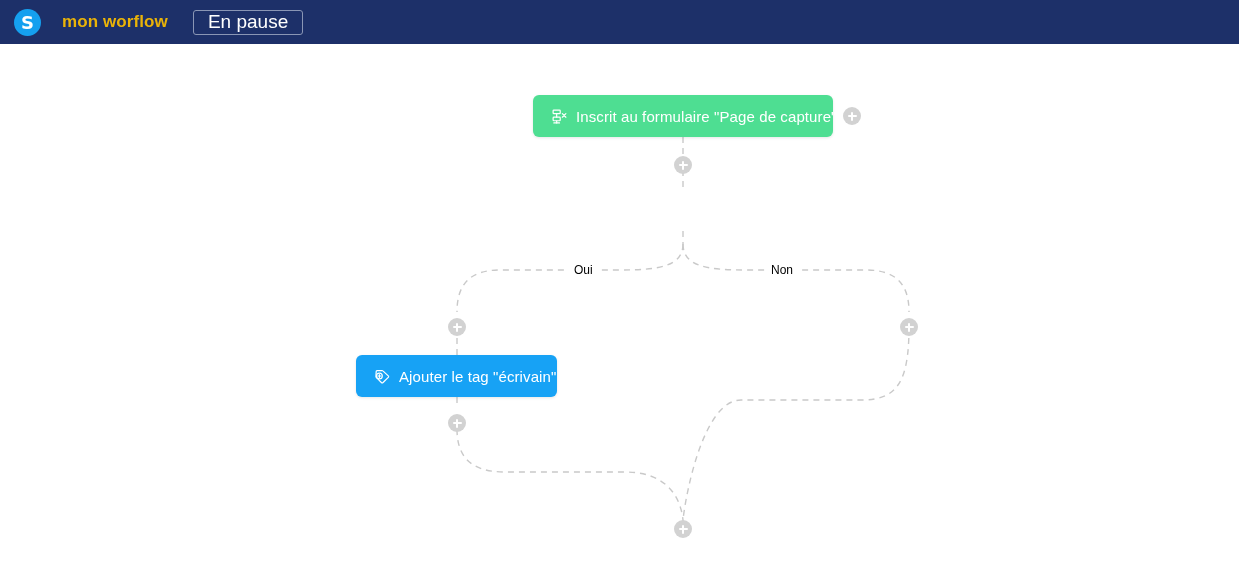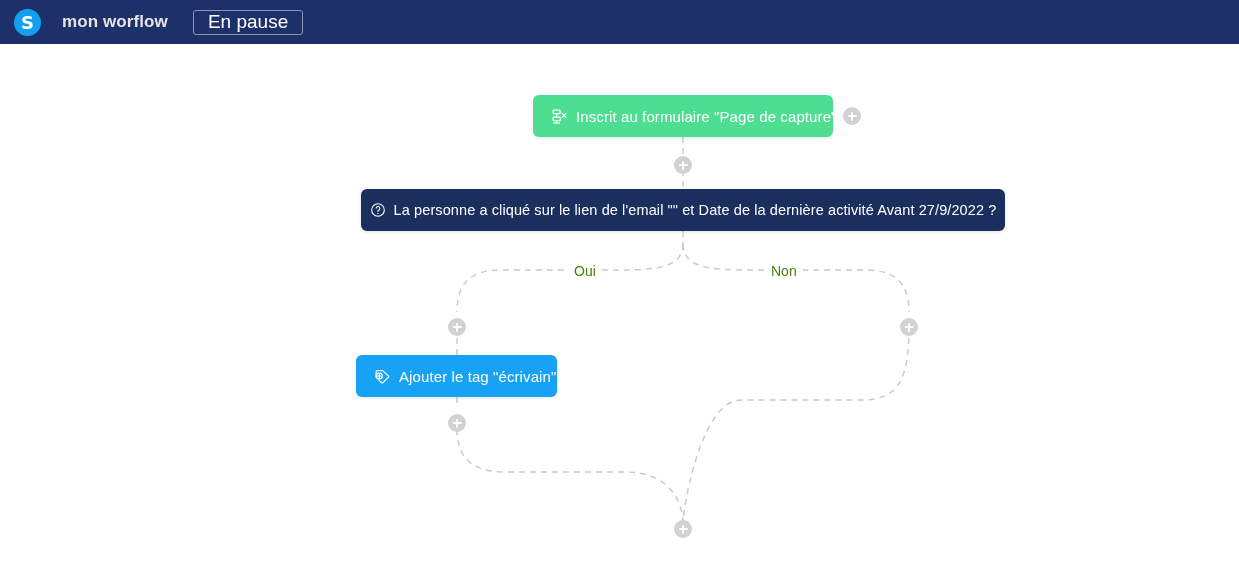--- a/index.html
+++ b/index.html
@@ -29,21 +29,21 @@
     font-size: 18px;
     font-weight: bold;
     display: flex;
     align-items: center;
     justify-content: center;
     flex: none;
     margin-left: 6px;
     font-family: "DejaVu Sans", sans-serif;
   }
   .workflow-title {
-    color: #e5e5e5;
+    color: #eab308;
     font-size: 17px;
     font-weight: bold;
     margin-left: 21px;
     letter-spacing: 0.1px;
     white-space: nowrap;
   }
   .status-button {
     margin-left: 25px;
     height: 25px;
     min-width: 108px;
@@ -143,22 +143,22 @@
   .plus-trigger-side { left: 843px; top: 63px; }
   .plus-below-trigger { left: 674px; top: 112px; }
   .plus-yes { left: 448px; top: 274px; }
   .plus-no  { left: 900px; top: 274px; }
   .plus-after-action { left: 448px; top: 370px; }
   .plus-merge { left: 674px; top: 476px; }
 
   
   .edge-label {
     position: absolute;
-    font-size: 14px;
-    color: #4d7c0f;
+    font-size: 12px;
+    color: #000000;
     background: #ffffff;
     padding: 0 6px;
     white-space: nowrap;
   }
   .label-oui { left: 568px; top: 219px; }
   .label-non { left: 765px; top: 219px; }
 </style>
 </head>
 <body>
 
@@ -200,30 +200,20 @@
         <rect x="3" y="13" width="10" height="5" rx="1"></rect>
         <path d="M8 8 L8 13"></path>
         <path d="M8 18 L8 21"></path>
         <path d="M4 21 L12 21"></path>
         <path d="M16 8 L21 13 M21 8 L16 13"></path>
       </svg>
     </span>
     <span class="node-label">Inscrit au formulaire "Page de capture"</span>
   </div>
 
-  <div class="node node-condition">
-    <span class="node-icon">
-      <svg width="16" height="16" viewBox="0 0 24 24" fill="none" stroke="#ffffff" stroke-width="1.6" stroke-linecap="round" stroke-linejoin="round">
-        <circle cx="12" cy="12" r="9.5"></circle>
-        <path d="M9.3 9.2a2.8 2.8 0 1 1 3.4 3.1c-.6.2-.8.7-.8 1.3v.5"></path>
-        <circle cx="12" cy="17.3" r="0.9" fill="#ffffff" stroke="none"></circle>
-      </svg>
-    </span>
-    <span class="node-label">La personne a cliqué sur le lien de l'email "" et Date de la dernière activité Avant 27/9/2022 ?</span>
-  </div>
 
   <div class="node node-action">
     <span class="node-icon">
       <svg width="17" height="17" viewBox="0 0 24 24" fill="none" stroke="#ffffff" stroke-width="1.7" stroke-linecap="round" stroke-linejoin="round">
         <path d="M20.5 12.8 12.8 20.5a1.7 1.7 0 0 1-2.4 0L3.2 13.3a1.7 1.7 0 0 1-.5-1.3l.4-7.1a1.2 1.2 0 0 1 1.2-1.1l7.1-.3a1.7 1.7 0 0 1 1.2.5l7.9 7.4a1.7 1.7 0 0 1 0 1.4z"></path>
         <path d="M7.6 9.3 L7.6 13.3 M5.6 11.3 L9.6 11.3"></path>
         <circle cx="7.6" cy="11.3" r="4.1"></circle>
       </svg>
     </span>
     <span class="node-label">Ajouter le tag "écrivain"</span>

